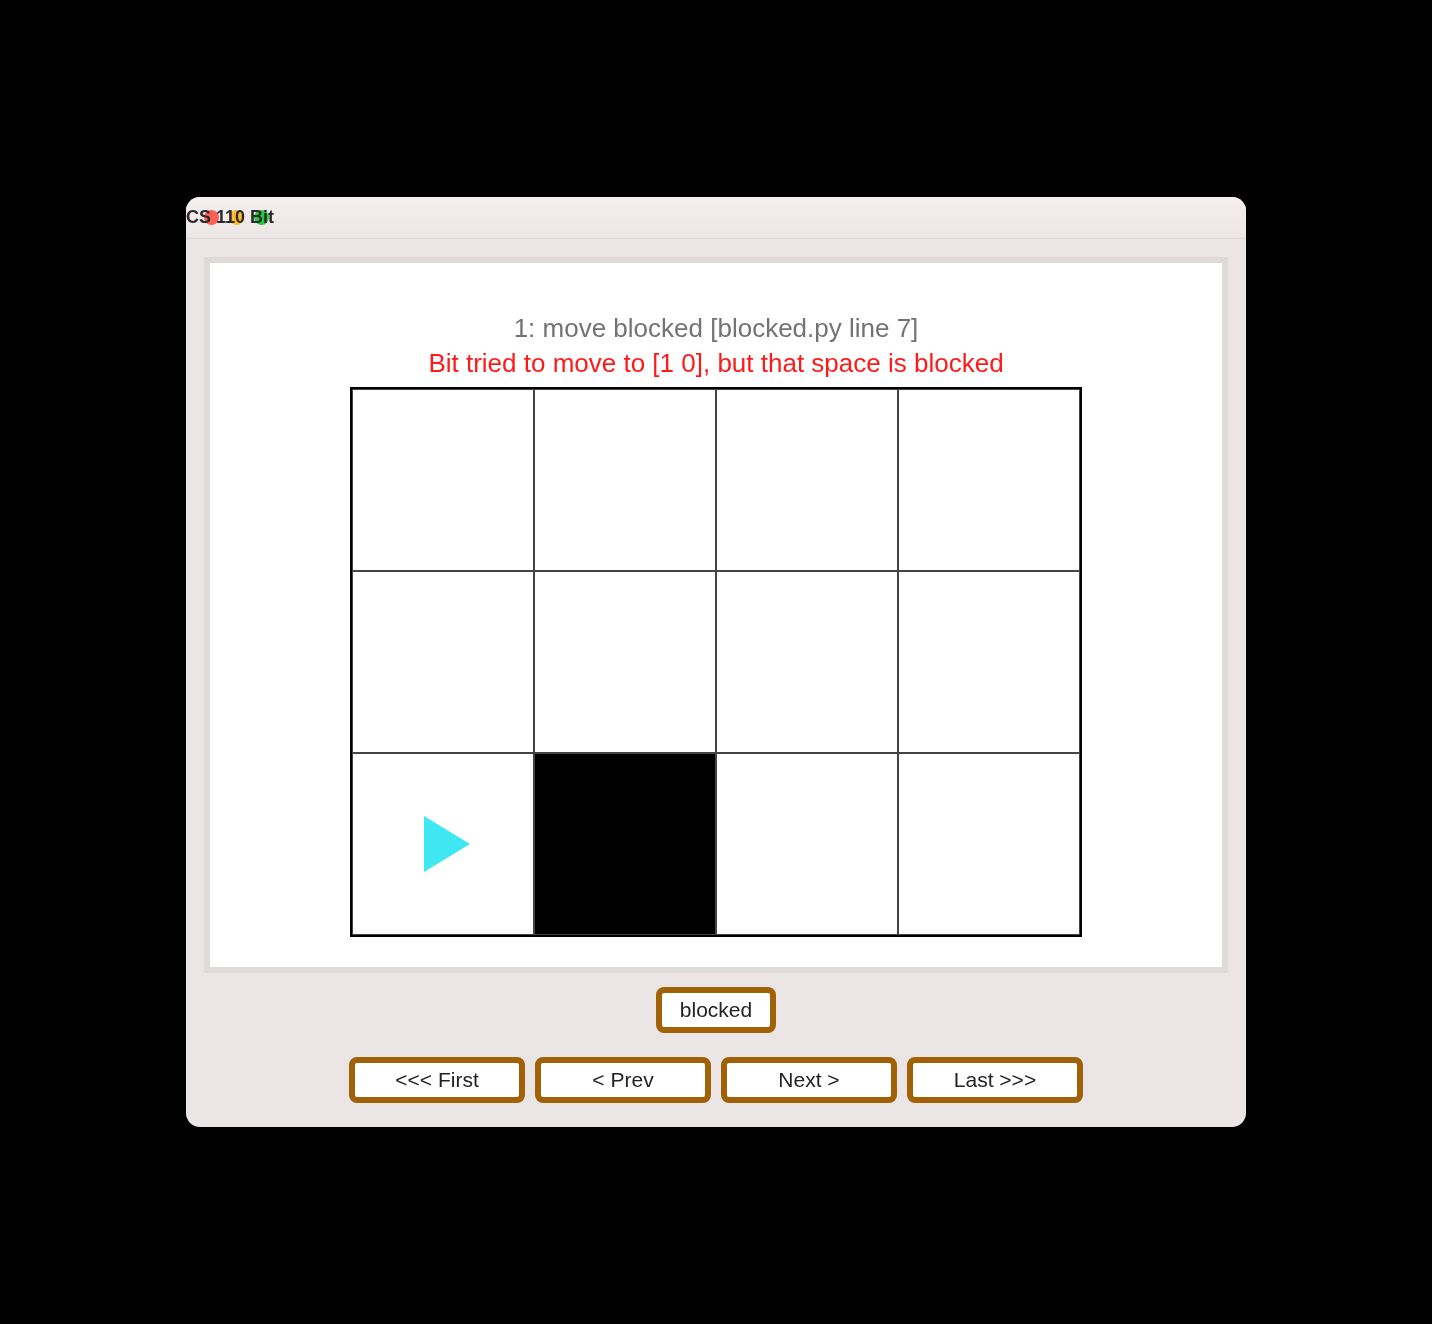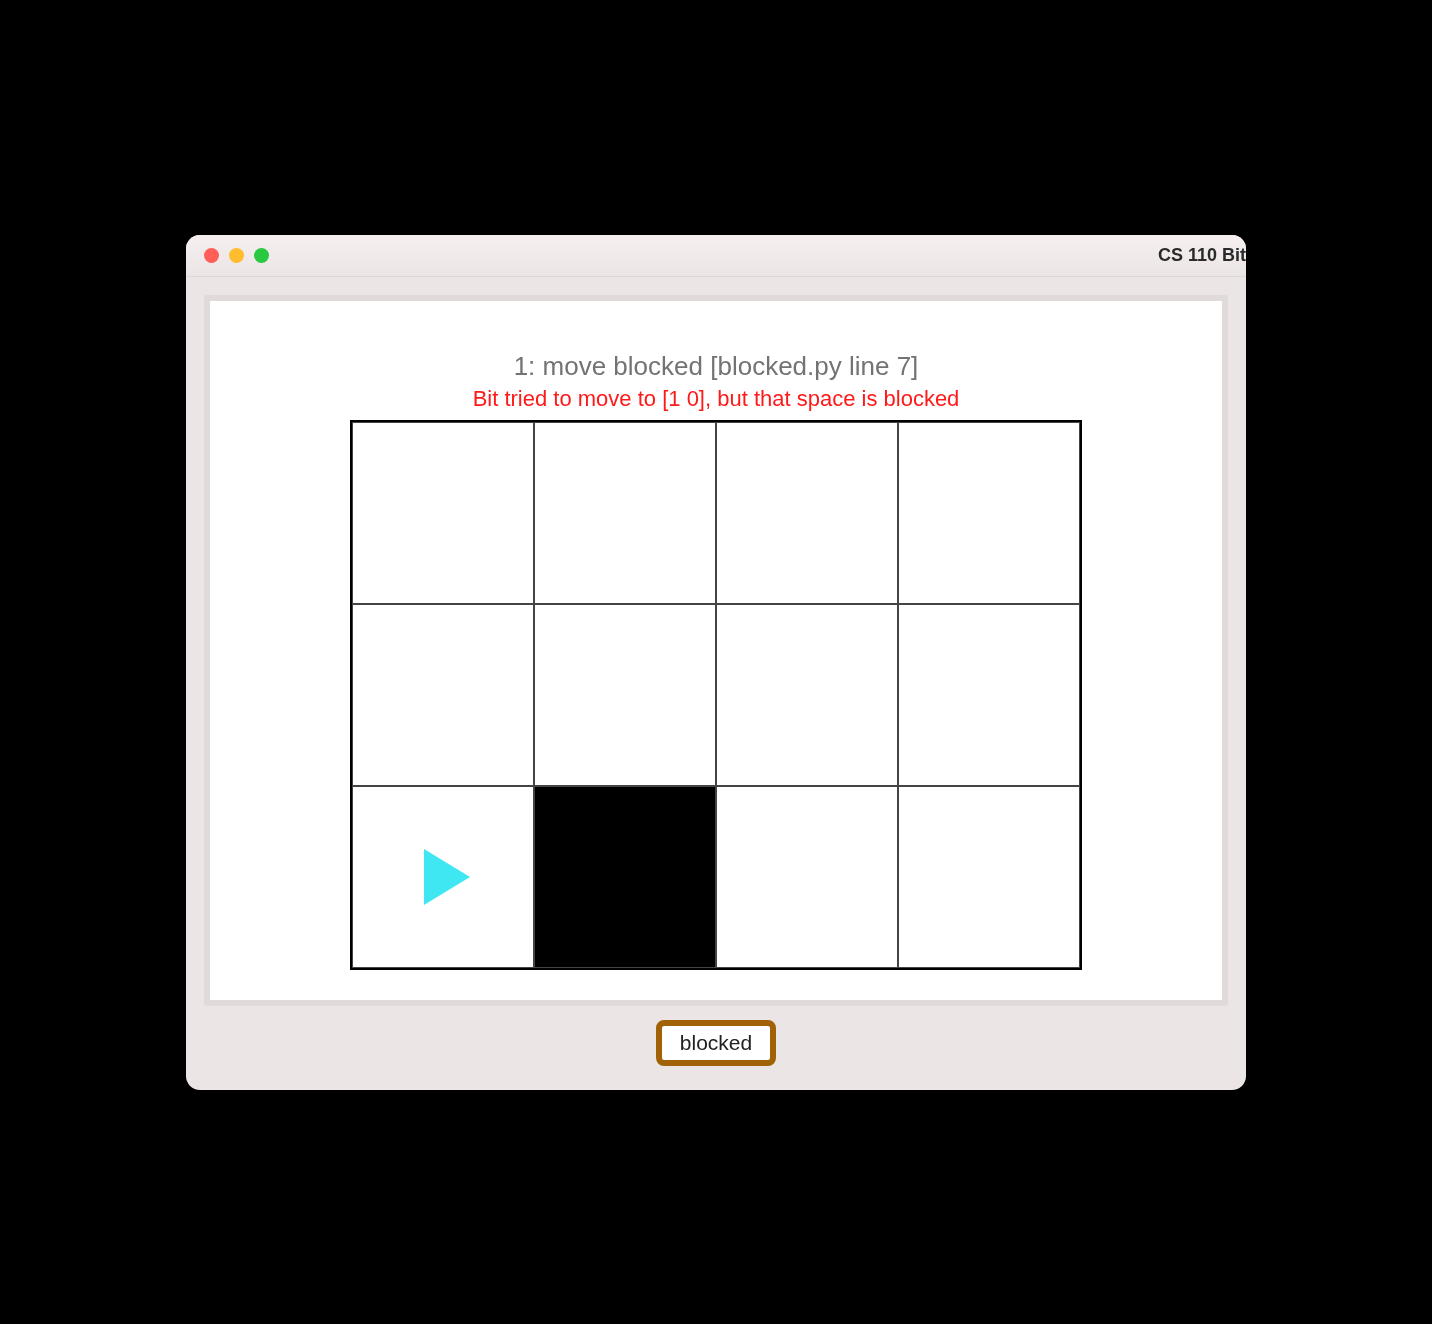--- a/index.html
+++ b/index.html
@@ -41,21 +41,21 @@
       height: 15px;
       border-radius: 50%;
     }
     .light.red { background: #ff5f57; }
     .light.yellow { background: #febc2e; }
     .light.green { background: #28c840; }
     .title-text {
       position: absolute;
       left: 0;
       right: 0;
-      text-align: right;
+      text-align: left;
       font-size: 18px;
       font-weight: 600;
       color: #2a2a2a;
       pointer-events: none;
     }
     .content-outer {
       padding: 18px 18px 24px 18px;
     }
     .canvas-frame {
       background: #e1dada;
@@ -70,21 +70,21 @@
       flex-direction: column;
       align-items: center;
     }
     .status-line {
       font-size: 26px;
       color: #737373;
       text-align: center;
       margin-bottom: 4px;
     }
     .error-line {
-      font-size: 22px;
+      font-size: 26px;
       color: #ff1a1a;
       text-align: center;
       margin-bottom: 8px;
     }
     .grid {
       display: grid;
       grid-template-columns: repeat(4, 182px);
       grid-template-rows: repeat(3, 182px);
       border: 2px solid #000;
     }
@@ -171,14 +171,20 @@
           <div class="cell"></div>
           <div class="cell"></div>
         </div>
       </div>
     </div>
 
     <div class="mid-button-row">
       <button class="btn">blocked</button>
     </div>
 
+    <div class="nav-row">
+      <button class="btn">&lt;&lt;&lt; First</button>
+      <button class="btn">&lt; Prev</button>
+      <button class="btn">Next &gt;</button>
+      <button class="btn">Last &gt;&gt;&gt;</button>
+    </div>
   </div>
 </div>
 
 </body></html>

